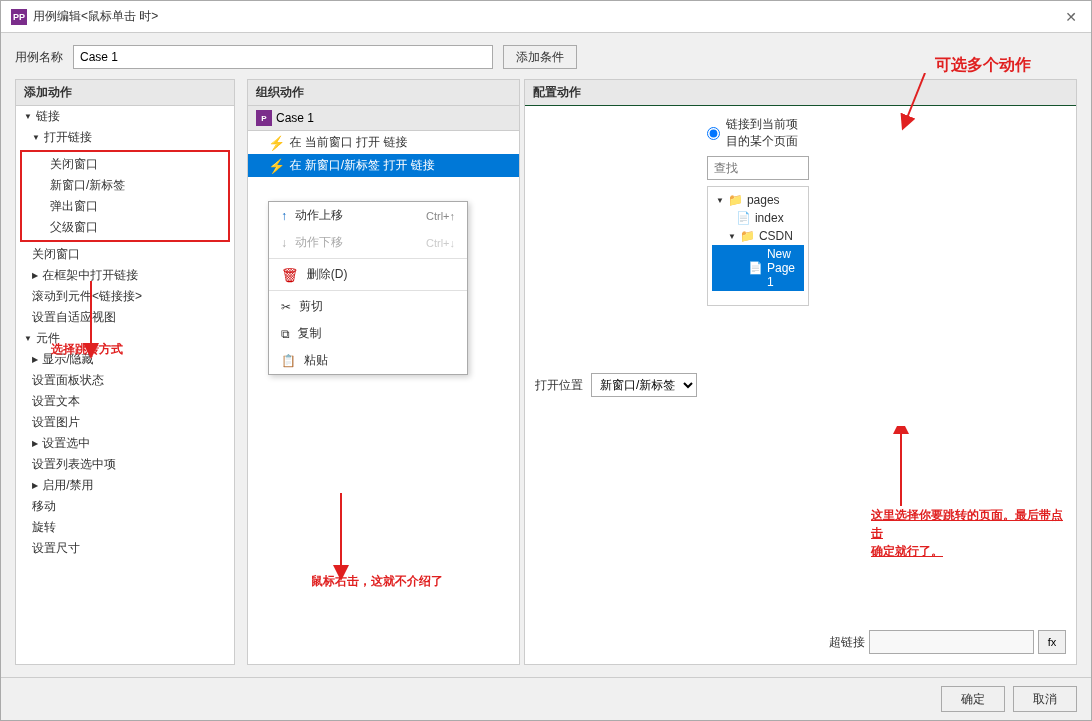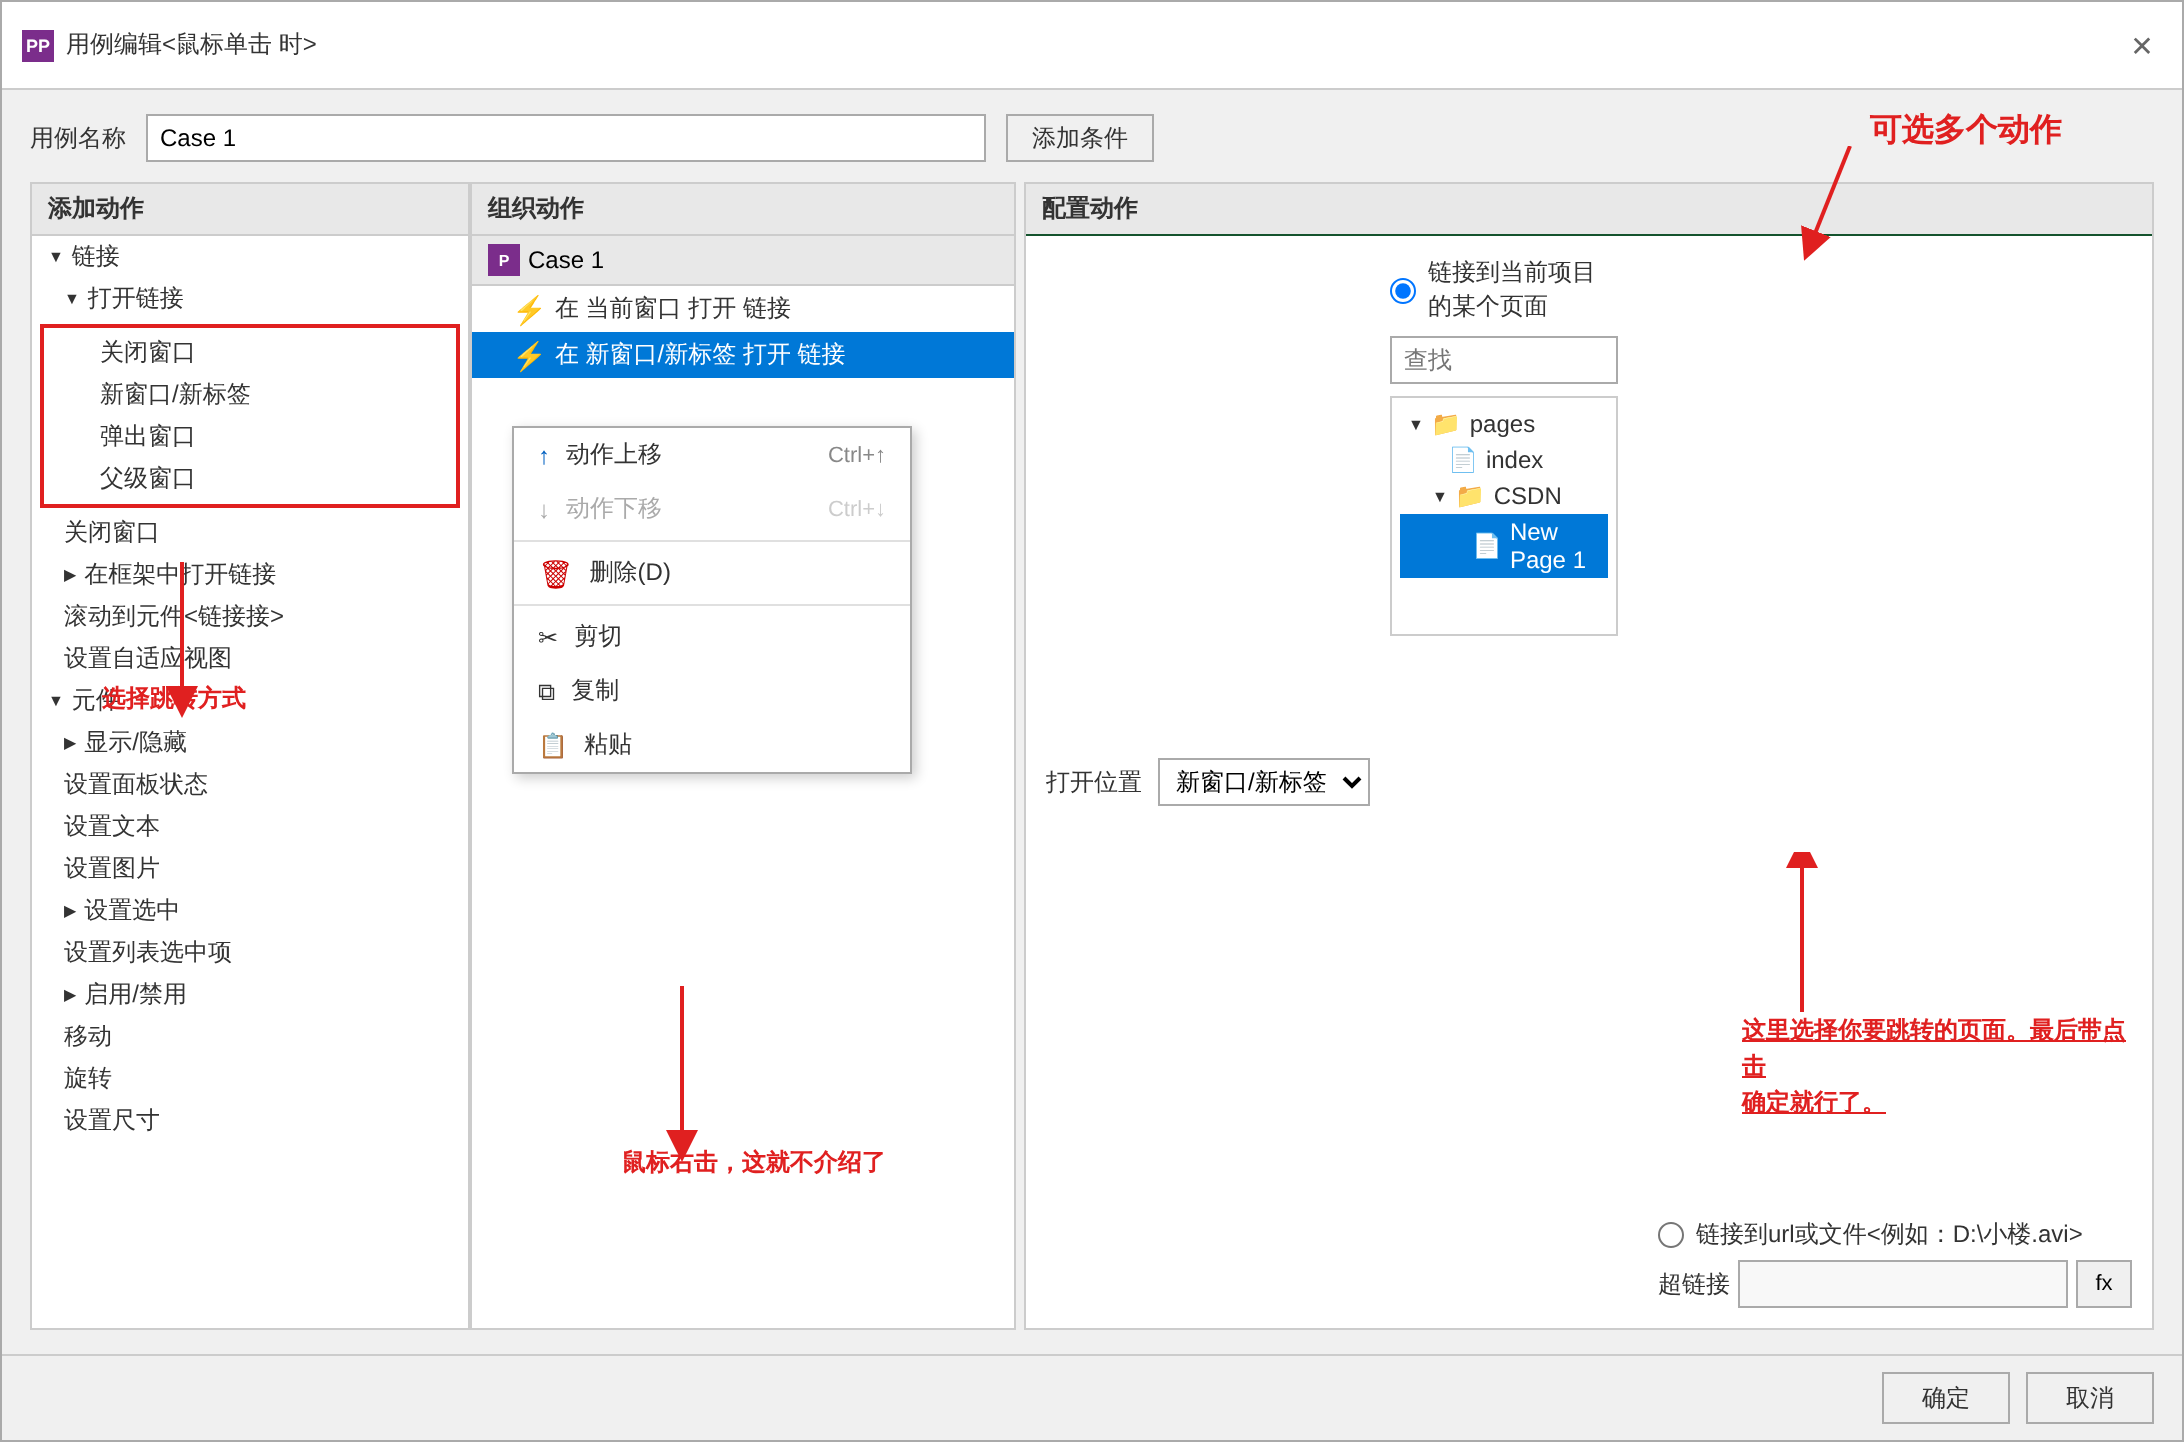--- a/index.html
+++ b/index.html
@@ -16,21 +16,21 @@
       box-shadow: 2px 2px 8px rgba(0,0,0,0.3);
     }
 
     .title-bar {
       background: #fff;
       border-bottom: 1px solid #ccc;
       padding: 6px 10px;
       display: flex;
       align-items: center;
       justify-content: space-between;
-      height: 44px;
+      height: 32px;
     }
 
     .title-bar-left {
       display: flex;
       align-items: center;
       gap: 6px;
     }
 
     .title-icon {
       width: 16px;
@@ -152,21 +152,21 @@
 
     .highlighted-box {
       border: 2px solid #e02020;
       margin: 2px 4px;
       padding: 2px 0;
     }
 
     
     .mid-panel {
       width: 273px;
-      margin-left: 0;
+      margin-left: 12px;
       display: flex;
       flex-direction: column;
       border: 1px solid #ccc;
       background: white;
       overflow: hidden;
       position: relative;
     }
 
     .case-tree-header {
       display: flex;
@@ -601,24 +601,20 @@
               <div class="page-tree-item selected" style="padding-left: 36px;">
                 <span class="page-icon">📄</span>
                 <span>New Page 1</span>
               </div>
             </div>
           </div>
 
           <div style="flex:1;"></div>
 
           <div class="url-section">
-            <div class="url-radio-row">
-              <input type="radio" name="link-type" style="">
-              <span>链接到url或文件&lt;例如：D:\小楼.avi&gt;</span>
-            </div>
             <div class="url-input-row">
               <span class="url-label">超链接</span>
               <input type="text" class="url-input" style="">
               <button class="fx-btn">fx</button>
             </div>
           </div>
         </div>
       </div>
     </div>
   </div>

